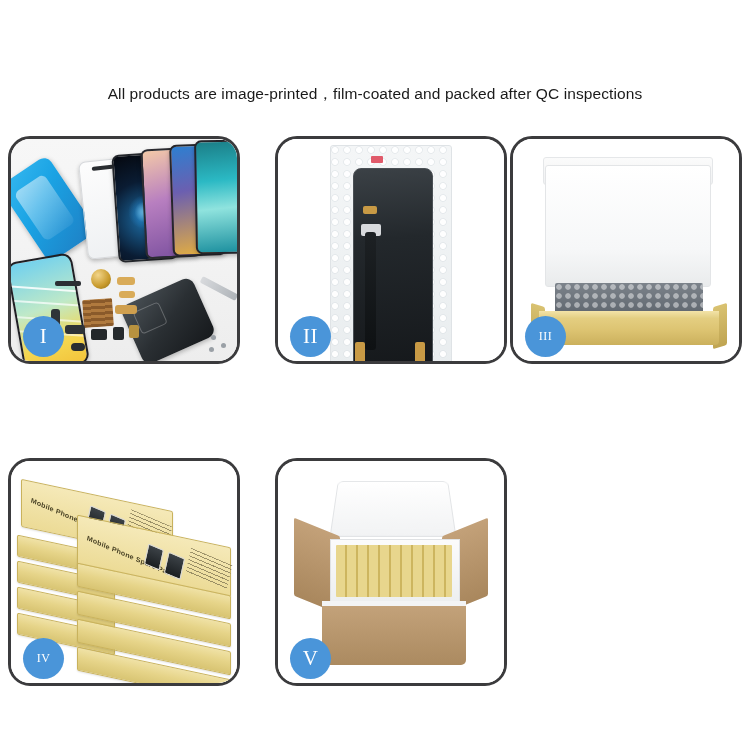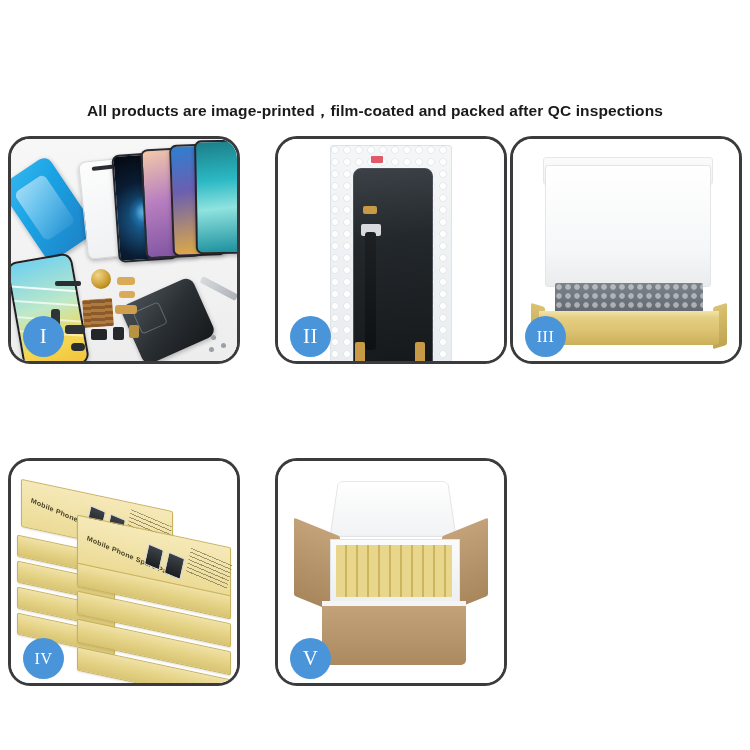--- a/index.html
+++ b/index.html
@@ -28,23 +28,23 @@
     top: 31px; left: 0; width: 750px;
     font-size: 36px;
     font-weight: 700;
     letter-spacing: 1.6px;
     color: #000000;
     white-space: nowrap;
     font-family: "Liberation Sans", sans-serif;
   }
   .page-subtitle {
     position: absolute;
-    top: 101px; left: 0; width: 750px;
+    top: 84px; left: 0; width: 750px;
     font-size: 15.5px;
-    font-weight: 700;
+    font-weight: 400;
     letter-spacing: 0.1px;
     color: #1a1a1a;
     white-space: nowrap;
   }
 
   
   .grid {
     position: absolute;
     top: 136px;
     left: 8px;
@@ -83,21 +83,21 @@
     border-radius: 50%;
     background: #4a95d9;
     color: #ffffff;
     font-family: "Liberation Serif", serif;
     font-size: 21px;
     line-height: 41px;
     text-align: center;
     letter-spacing: 0.5px;
     z-index: 9;
   }
-  .badge.wide { font-size: 16px; text-align: center; }
+  .badge.wide { font-size: 12px; text-align: center; }
 
   
   .scene { position: absolute; inset: 0; }
   .bg-lightgray { background: linear-gradient(180deg,#f7f7f7 0%,#f2f2f2 60%,#ededed 100%); }
   .bg-white { background: #ffffff; }
 
   
   .ph {
     position: absolute;
     border-radius: 7px;

